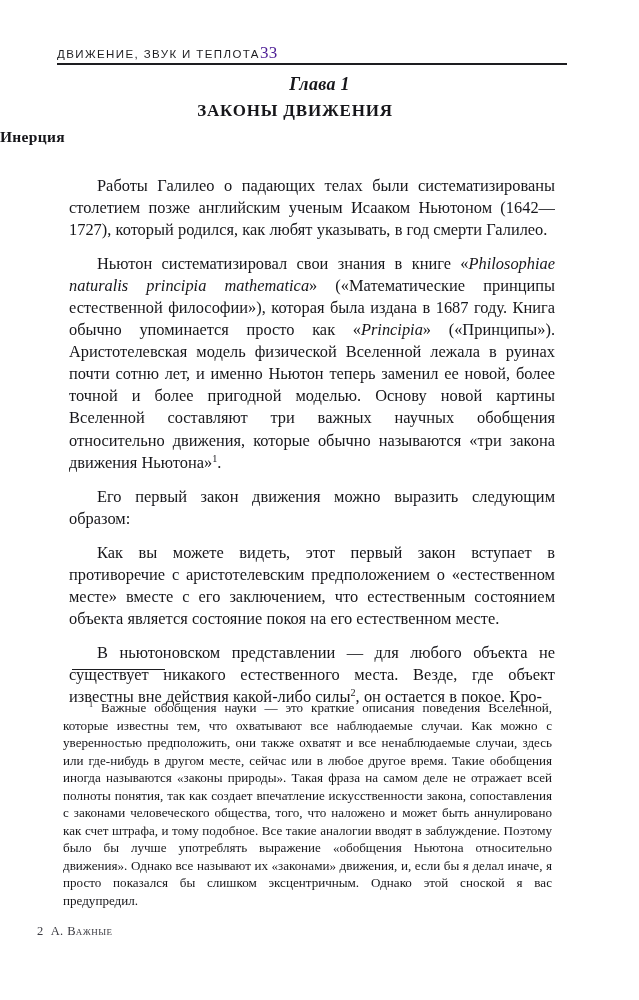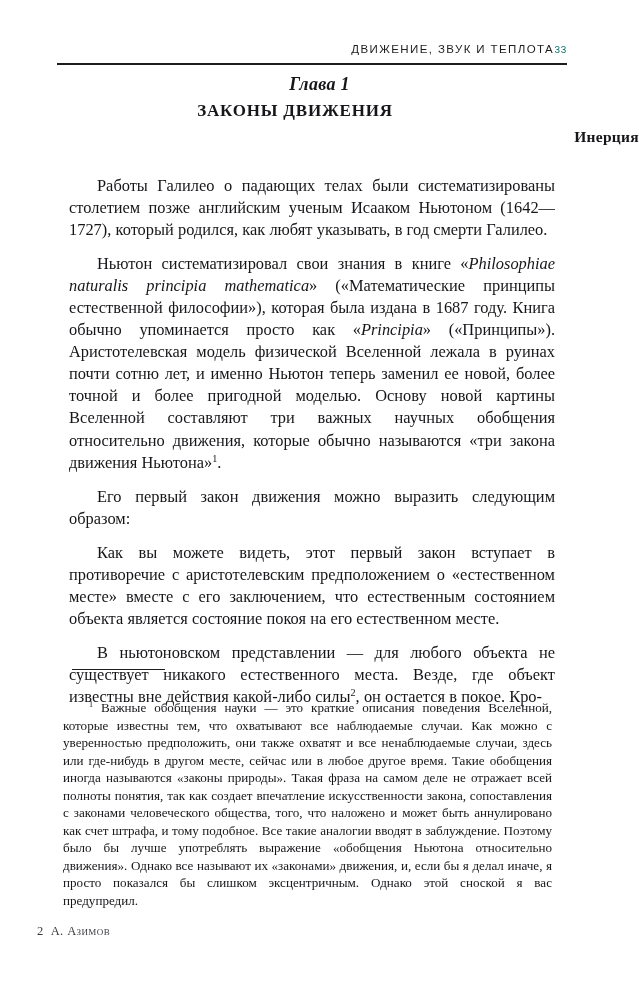--- a/index.html
+++ b/index.html
@@ -18,34 +18,34 @@
   }
 
   
   .running-head {
     position: absolute;
     left: 57px;
     top: 43px;
     width: 510px;
     display: flex;
     align-items: baseline;
-    justify-content: flex-end;
+    justify-content: flex-start;
   }
   .running-head-title {
     font-family: "Liberation Sans", sans-serif;
     font-size: 11.5px;
     letter-spacing: 1.4px;
     color: #1d1d20;
     white-space: nowrap;
   }
   .running-head-folio {
-    font-family: Liberation Mono, monospace;
-    font-size: 10px;
+    font-family: Liberation Serif, serif;
+    font-size: 17px;
     letter-spacing: 0.4px;
-    color: #0f766e;
+    color: #4c1d95;
   }
   .head-rule {
     position: absolute;
     left: 57px;
     top: 63px;
     width: 510px;
     height: 1.6px;
     background: #1d1d20;
   }
 
@@ -69,21 +69,21 @@
     text-align: center;
     font-size: 17px;
     font-weight: bold;
     letter-spacing: 0.8px;
   }
   .section-title {
     position: absolute;
     left: 0;
     top: 128px;
     width: 639px;
-    text-align: right;
+    text-align: left;
     font-size: 15.5px;
     font-weight: bold;
     letter-spacing: 0.3px;
   }
 
   
   .body-block {
     position: absolute;
     left: 57px;
     top: 163px;
@@ -174,15 +174,15 @@
     <p class="para"><span>В ньютоновском представлении — для любого объекта не существует никакого естественного места. Везде, где объект известны вне действия какой-либо силы</span><sup>2</sup><span>, он остается в покое. Кро-</span></p>
 
   </div>
 
   <div class="fn-rule"></div>
 
   <div class="footnotes">
     <p class="footnote"><sup>1</sup> <span>Важные обобщения науки — это краткие описания поведения Вселенной, которые известны тем, что охватывают все наблюдаемые случаи. Как можно с уверенностью предположить, они также охватят и все ненаблюдаемые случаи, здесь или где-нибудь в другом месте, сейчас или в любое другое время. Такие обобщения иногда называются «законы природы». Такая фраза на самом деле не отражает всей полноты понятия, так как создает впечатление искусственности закона, сопоставления с законами человеческого общества, того, что наложено и может быть аннулировано как счет штрафа, и тому подобное. Все такие аналогии вводят в заблуждение. Поэтому было бы лучше употреблять выражение «обобщения Ньютона относительно движения». Однако все называют их «законами» движения, и, если бы я делал иначе, я просто показался бы слишком эксцентричным. Однако этой сноской я вас предупредил.</span></p>
   </div>
 
-  <div class="signature"><span>2</span><span class="sig-name">А. Азимов</span></div>
+  <div class="signature"><span>2</span><span class="sig-name">А. Важные</span></div>
 
 </div>
 
 </body></html>

